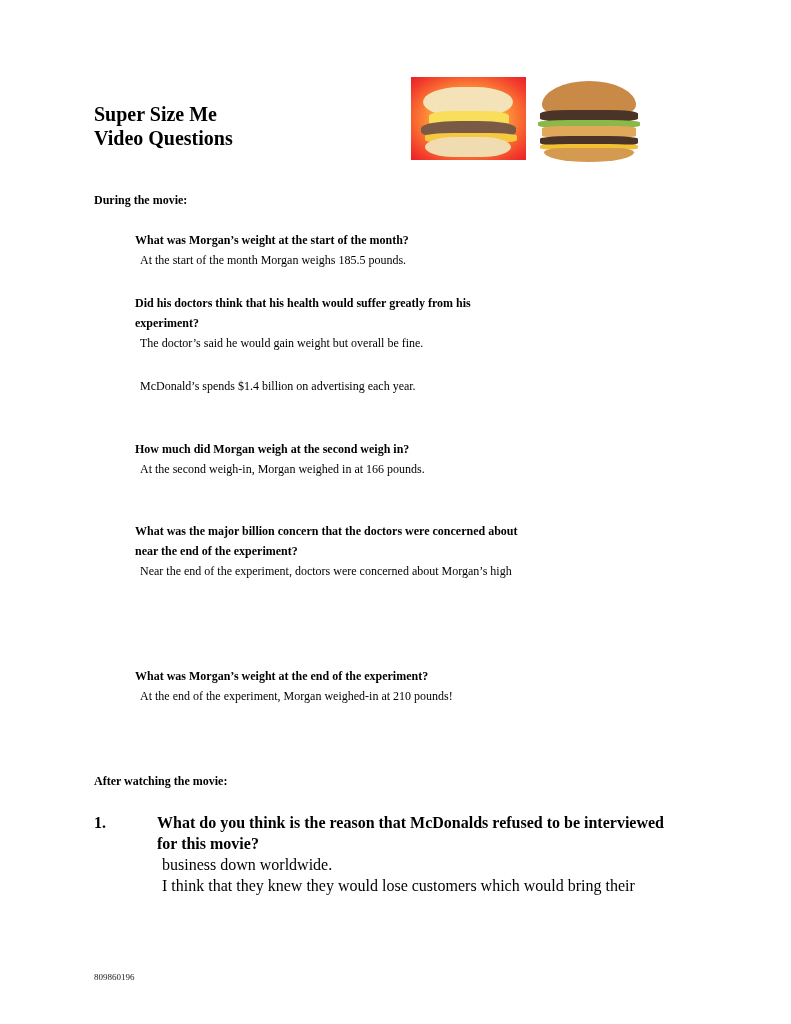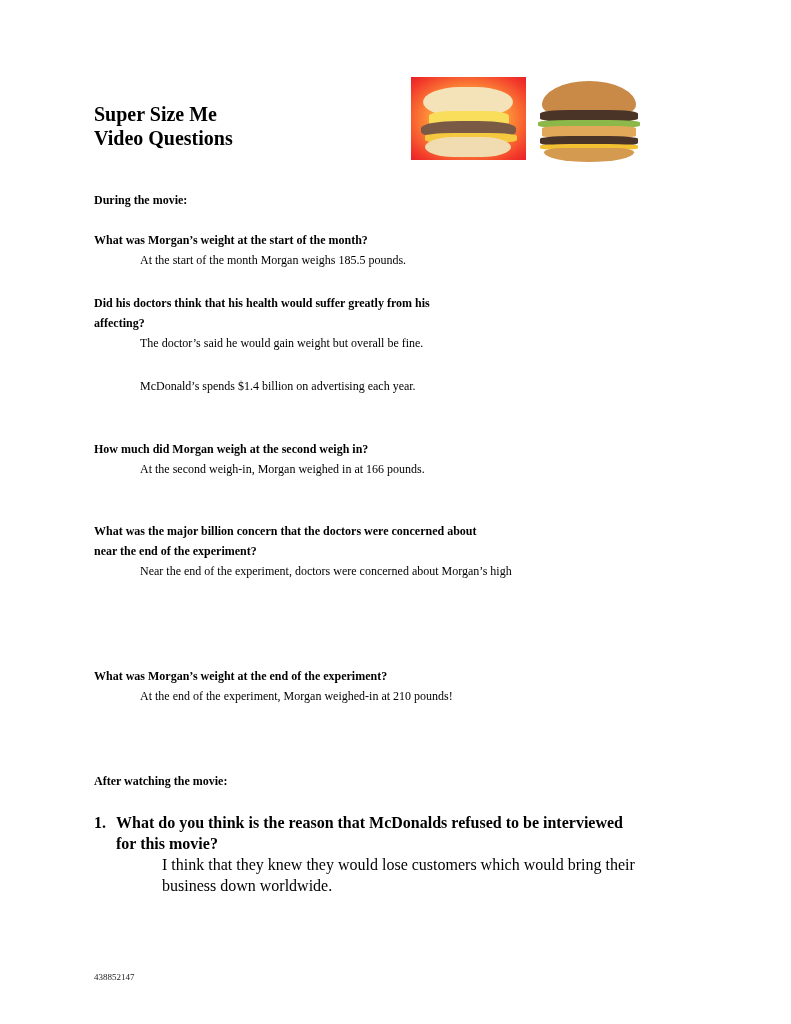--- a/index.html
+++ b/index.html
@@ -45,21 +45,21 @@
     }
     .layer { position: absolute; border-radius: 50%; }
 
     .section {
       position: absolute;
       left: 94px;
       font-size: 12px;
       line-height: 20px;
     }
     .b { font-weight: bold; }
-    .q { font-weight: bold; display: block; }
+    .q { font-weight: bold; display: block; margin-left: 41px; }
     .a { display: block; margin-left: 46px; }
 
     .list-item { position: absolute; left: 94px; font-size: 16px; line-height: 21px; width: 620px; }
     .list-num { position: absolute; left: 0; top: 0; font-weight: bold; }
     .list-body { margin-left: 22px; }
 
     .footer {
       position: absolute;
       left: 94px;
       top: 964px;
@@ -97,21 +97,21 @@
 
   <div class="section b" style="top:182px;">During the movie:</div>
 
   <div class="section" style="top:222px;">
     <span class="q">What was Morgan’s weight at the start of the month?</span>
     <span class="a">At the start of the month Morgan weighs 185.5 pounds.</span>
   </div>
 
   <div class="section" style="top:285px;">
     <span class="q">Did his doctors think that his health would suffer greatly from his</span>
-    <span class="q">affecting?</span>
+    <span class="q">experiment?</span>
     <span class="a">The doctor’s said he would gain weight but overall be fine.</span>
   </div>
 
   <div class="section" style="top:368px;">
     <span class="a">McDonald’s spends $1.4 billion on advertising each year.</span>
   </div>
 
   <div class="section" style="top:431px;">
     <span class="q">How much did Morgan weigh at the second weigh in?</span>
     <span class="a">At the second weigh-in, Morgan weighed in at 166 pounds.</span>
@@ -128,20 +128,20 @@
     <span class="a">At the end of the experiment, Morgan weighed-in at 210 pounds!</span>
   </div>
 
   <div class="section b" style="top:763px;">After watching the movie:</div>
 
   <div class="list-item" style="top:804px;">
     <span class="list-num">1.</span>
     <div class="list-body">
       <span class="q">What do you think is the reason that McDonalds refused to be interviewed</span>
       <span class="q">for this movie?</span>
+      <span class="a">business down worldwide.</span>
       <span class="a">I think that they knew they would lose customers which would bring their</span>
-      <span class="a">business down worldwide.</span>
     </div>
   </div>
 
-  <div class="footer">438852147</div>
+  <div class="footer">809860196</div>
 
 </div>
 
 </body></html>

